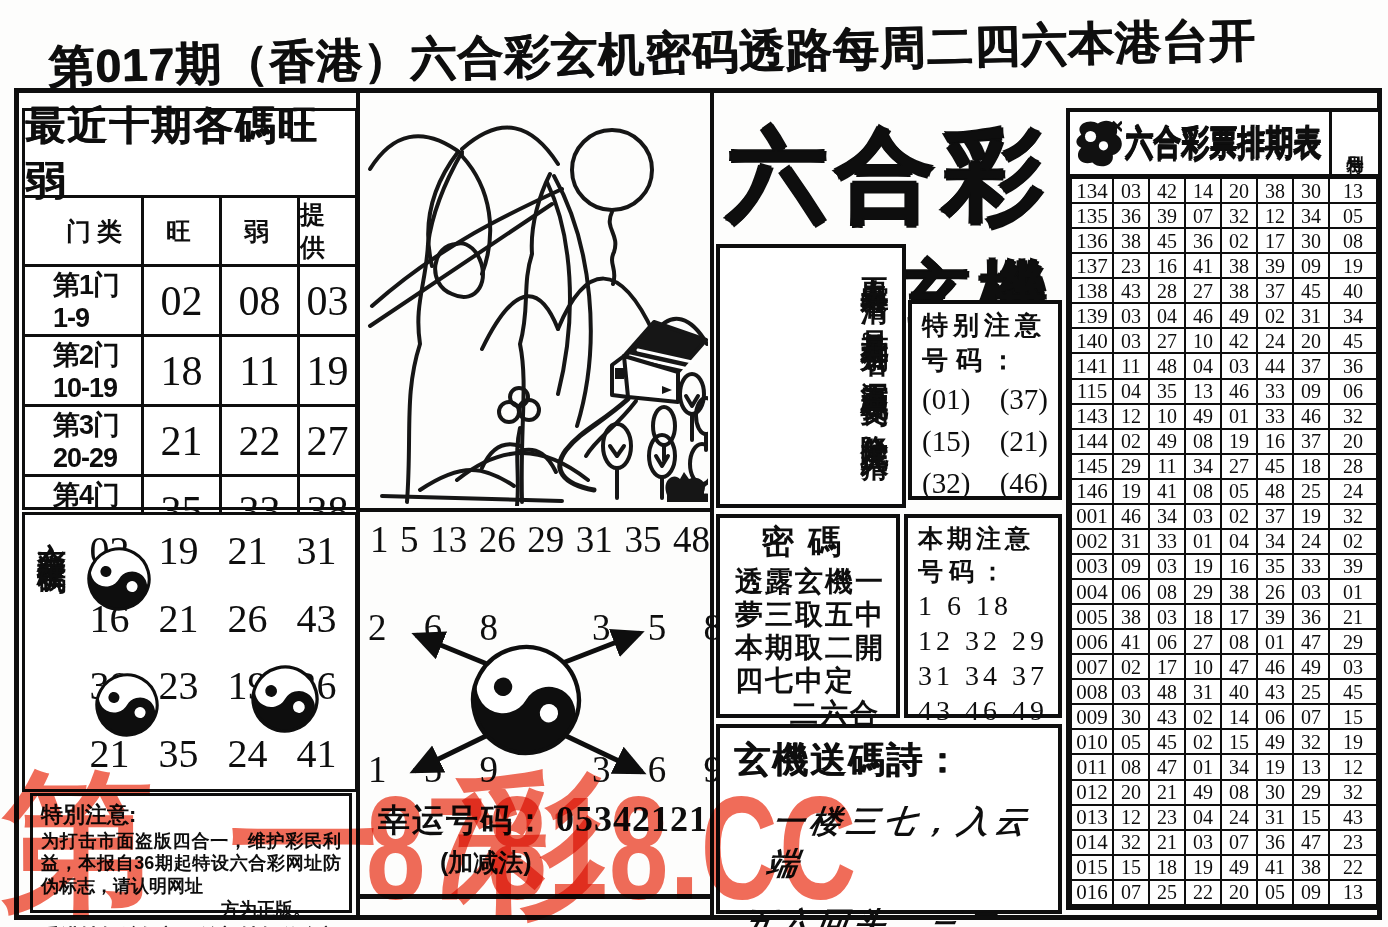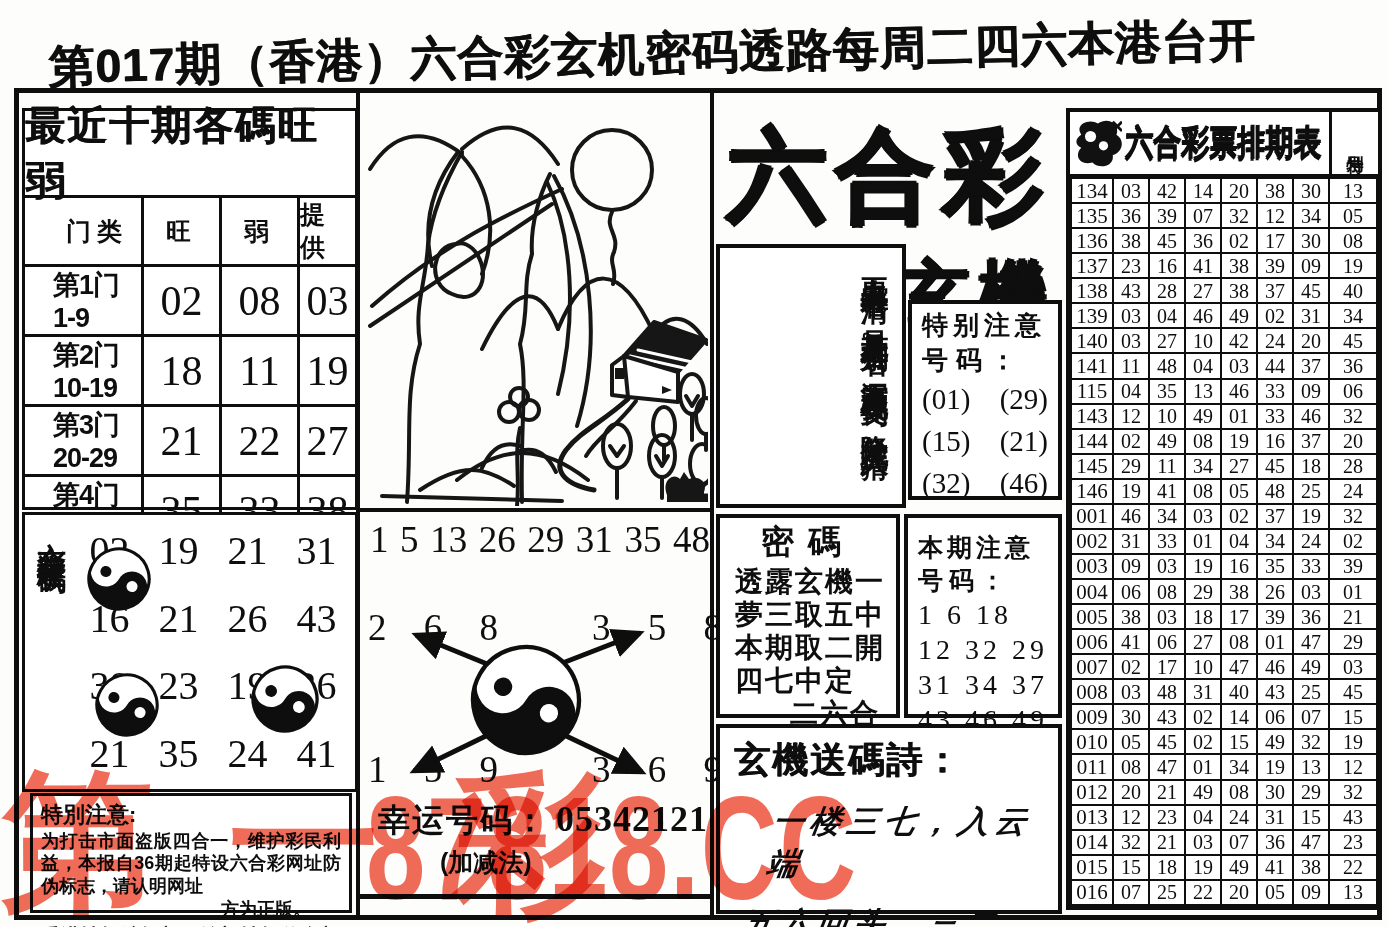--- a/index.html
+++ b/index.html
@@ -80,21 +80,21 @@
   .poem-line{font-size:28px;font-weight:900;line-height:44px;letter-spacing:3px;}
   .special-box{left:908px;top:300px;width:154px;height:200px;padding:4px 10px;}
   .sp-title{font-size:26px;font-weight:900;letter-spacing:5px;white-space:nowrap;}
   .sp-sub{font-size:26px;font-weight:900;letter-spacing:8px;}
   .sp-pair{display:flex;justify-content:space-between;font-family:"Liberation Serif",serif;
     font-size:29px;line-height:42px;}
   .password-box{left:716px;top:514px;width:184px;height:204px;padding:2px 8px;}
   .pw-title{text-align:center;font-size:33px;font-weight:900;letter-spacing:14px;}
   .pw-line{font-size:28px;font-weight:700;line-height:33px;letter-spacing:2px;white-space:nowrap;margin-left:7px;}
   .pw-line:last-child{text-align:right;padding-right:8px;}
-  .period-box{left:904px;top:514px;width:158px;height:204px;padding:13px 10px;}
+  .period-box{left:904px;top:514px;width:158px;height:204px;padding:4px 10px;}
   .pa-title{font-size:25px;font-weight:900;letter-spacing:4px;white-space:nowrap;}
   .pa-sub{font-size:25px;font-weight:900;letter-spacing:6px;}
   .pa-row{font-family:"Liberation Serif",serif;font-size:28px;line-height:35px;letter-spacing:4px;white-space:nowrap;}
   .codepoem-box{left:716px;top:724px;width:346px;height:190px;padding:8px 14px;}
   .cp-title{font-size:36px;font-weight:900;letter-spacing:2px;text-shadow:1px 0 currentColor;}
   .cp-lines{transform:skewX(-8deg);transform-origin:left top;}
   .cp-line{font-family:"Liberation Serif",serif;font-style:italic;font-weight:700;
     font-size:31px;letter-spacing:6px;}
   .cp-line:nth-child(1){margin:16px 0 0 42px;}
   .cp-line:nth-child(2){margin:18px 0 0 26px;}
@@ -357,21 +357,21 @@
       <div class="poem-line">漏露天机要受罚，</div>
       <div class="poem-line">降龙伏虎三人猜。</div>
     </section>
 
   <section class="bx special-box">
     <div class="sp-title">特别注意</div>
     <div class="sp-sub">号码：</div>
     <div class="sp-pairs">
         <div class="sp-pair">
           <span>(01)</span>
-          <span>(29)</span>
+          <span>(37)</span>
         </div>
         <div class="sp-pair">
           <span>(15)</span>
           <span>(21)</span>
         </div>
         <div class="sp-pair">
           <span>(32)</span>
           <span>(46)</span>
         </div>
       </div>

